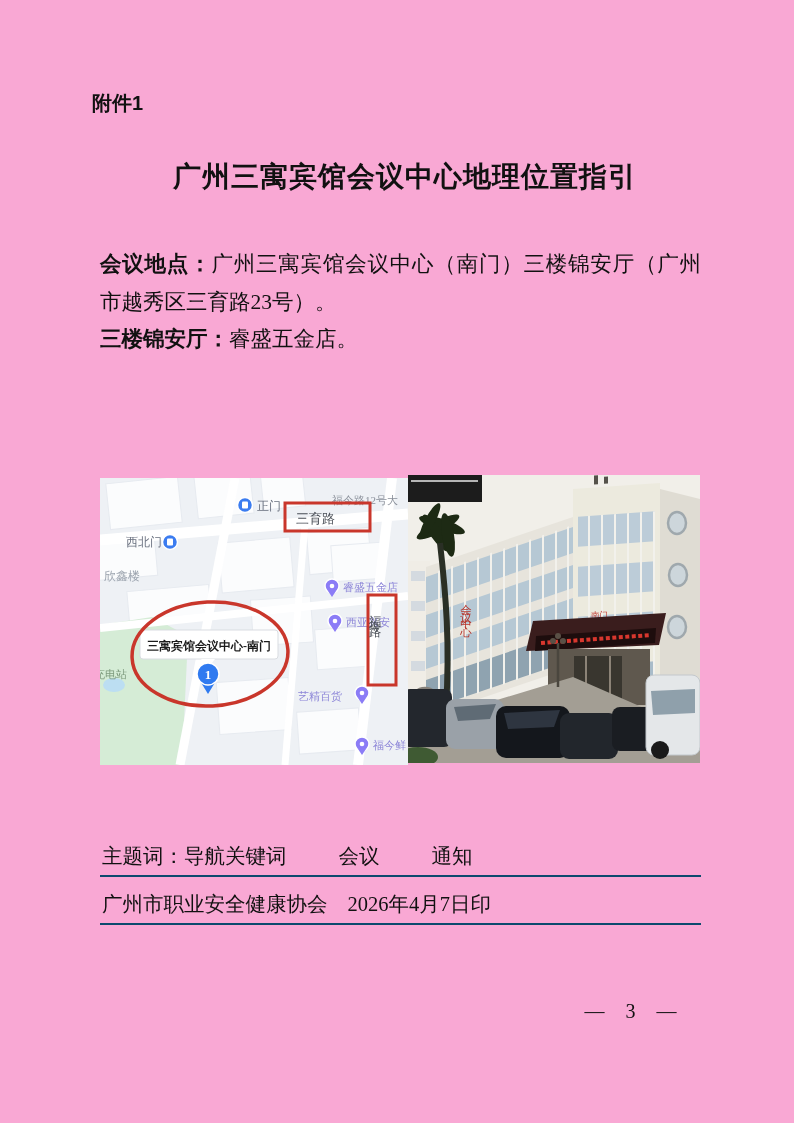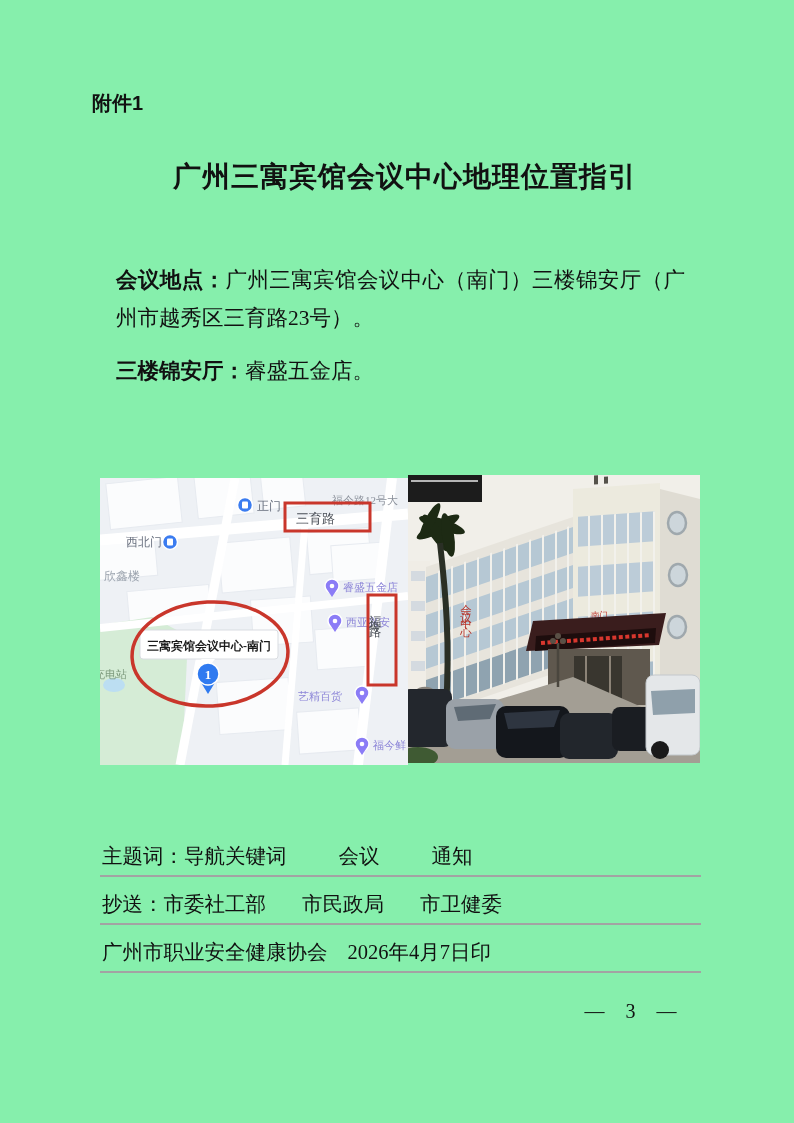--- a/index.html
+++ b/index.html
@@ -1,32 +1,32 @@
 <!DOCTYPE html>
 <html lang="zh"><head>
 <meta charset="utf-8">
 <style>
   html,body{margin:0;padding:0;background:#ffffff;}
-  .page{position:relative;width:794px;height:1123px;background:#86efac;overflow:hidden;
+  .page{position:relative;width:794px;height:1123px;background:#f9a8d4;overflow:hidden;
         font-family:"Liberation Serif", serif;color:#111;}
   .attach{position:absolute;left:92px;top:90px;font-size:20px;font-weight:700;
           font-family:"Liberation Sans", sans-serif;}
   .title{position:absolute;left:16px;right:0;top:158px;margin:0;text-align:center;
          font-size:28px;font-weight:700;letter-spacing:1px;
          font-family:"Liberation Sans", sans-serif;}
   .body-text{position:absolute;left:100px;top:246px;width:601px;
              font-size:21.5px;line-height:37.6px;text-align:justify;}
-  .body-text p{margin:16px;}
+  .body-text p{margin:0;}
   .body-text b{font-family:"Liberation Sans", sans-serif;font-weight:700;}
   .figures{position:absolute;left:100px;top:475px;width:600px;height:290px;
            display:flex;align-items:flex-start;}
   .figures svg{display:block;}
   .map-svg{margin-top:3px;}
   .footer{position:absolute;left:100px;top:842px;width:601px;font-size:20.5px;}
-  .footer-line{display:flex;align-items:flex-start;border-bottom:2px solid #a3a3a3;
+  .footer-line{display:flex;align-items:flex-start;border-bottom:2px solid #0c4a6e;
                padding:0 0 6px 2px;margin-bottom:13px;height:27px;white-space:nowrap;}
   .term-s{margin-right:52px;}
   .term-c{margin-right:36px;}
   .term-last{margin-right:0;}
   .footer-line.split{gap:20px;}
   .print-date{margin-right:30px;}
   .pageno{position:absolute;left:558px;top:1000px;width:145px;display:flex;
           justify-content:center;align-items:center;gap:21px;font-size:20px;}
   .pg-dash{letter-spacing:0;}
 </style>
@@ -233,26 +233,20 @@
     </svg>
   </div>
 
   <div class="footer">
     <div class="footer-line">
       <span>主题词：</span>
       <span class="term-s">导航关键词</span>
       <span class="term-s">会议</span>
       <span class="term-last">通知</span>
     </div>
-    <div class="footer-line">
-      <span>抄送：</span>
-      <span class="term-c">市委社工部</span>
-      <span class="term-c">市民政局</span>
-      <span class="term-last">市卫健委</span>
-    </div>
     <div class="footer-line split">
       <span>广州市职业安全健康协会</span>
       <span class="print-date">2026年4月7日印</span>
     </div>
   </div>
 
   <div class="pageno">
     <span class="pg-dash">—</span>
     <span>3</span>
     <span class="pg-dash">—</span>

